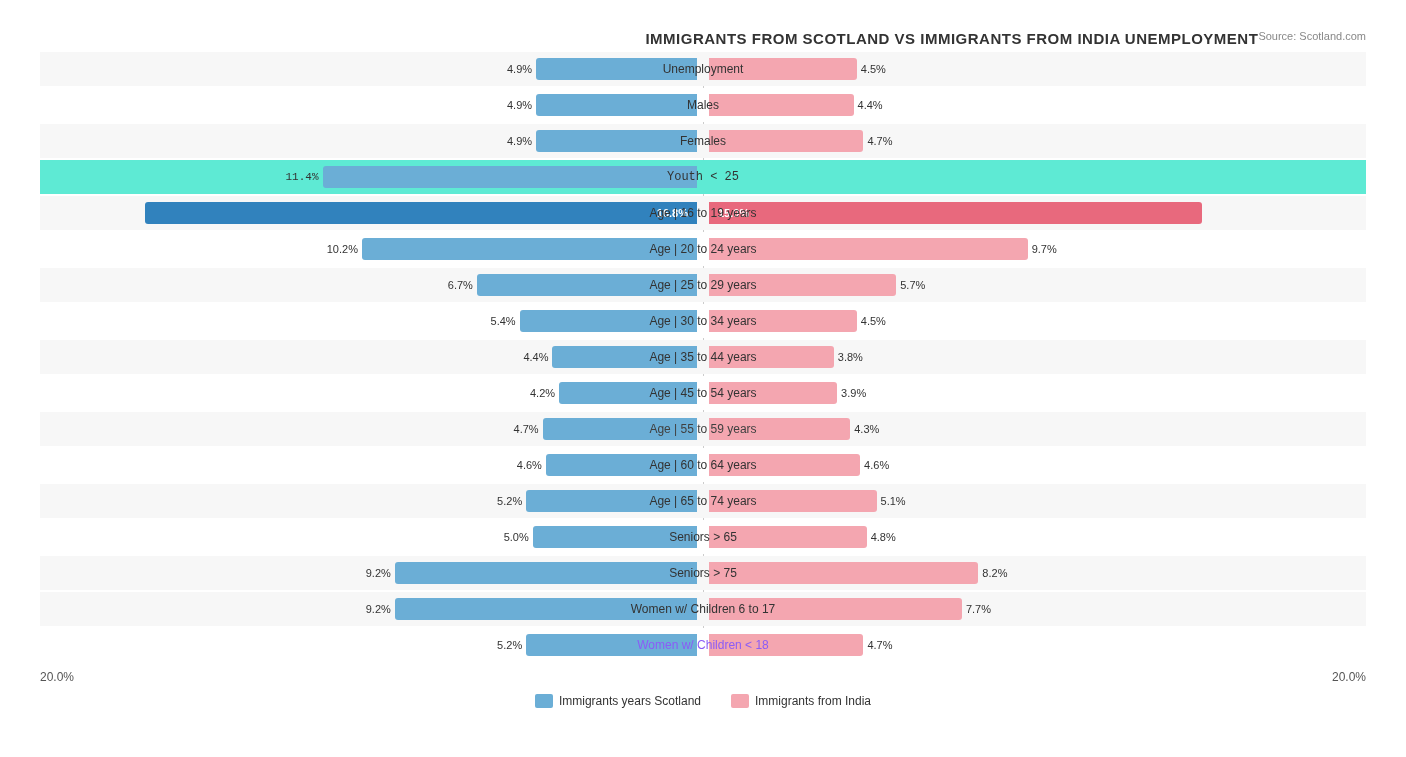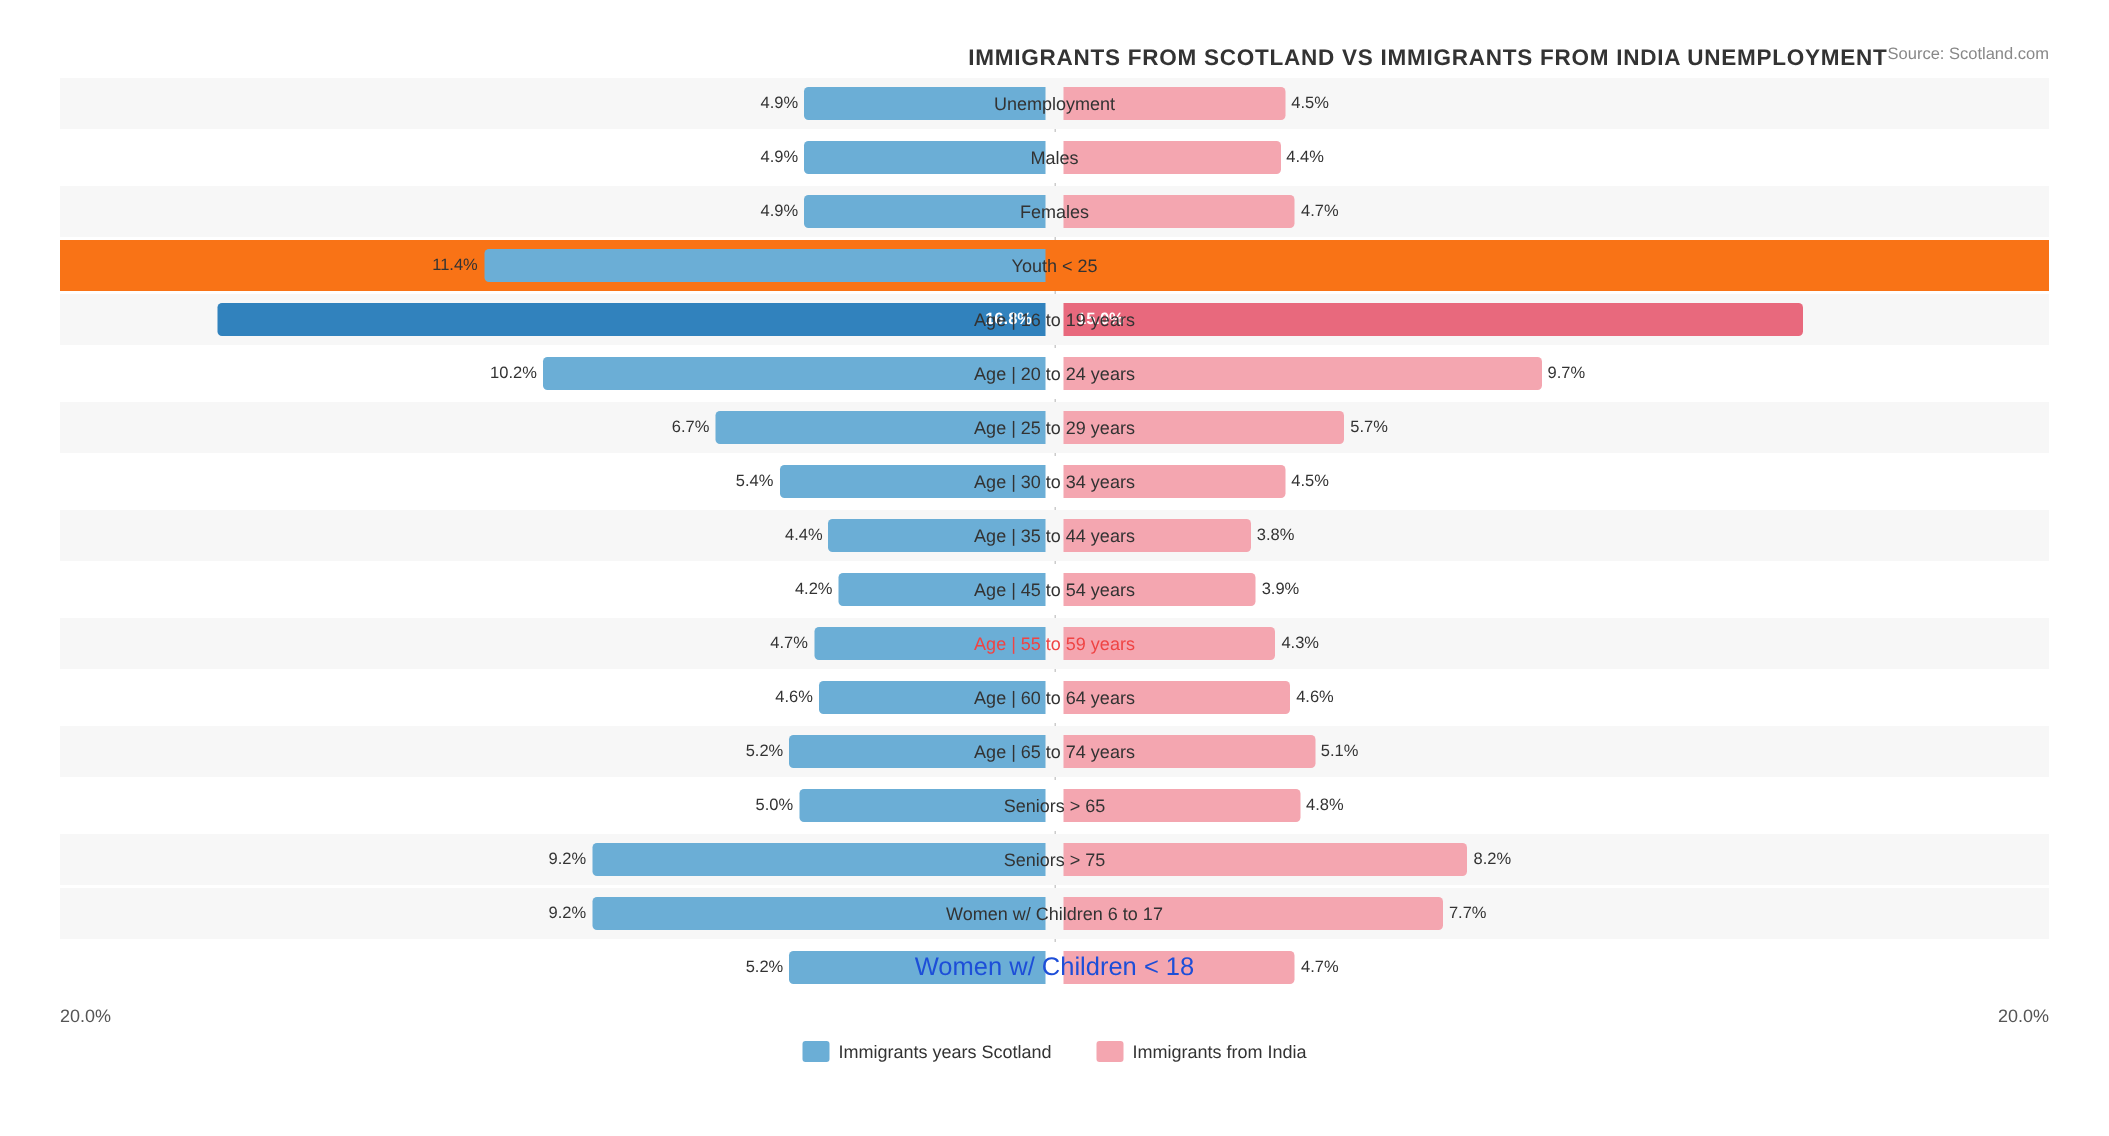--- a/index.html
+++ b/index.html
@@ -209,21 +209,21 @@
           <div class="left-section">
             <span class="val-left">4.9%</span>
             <div class="bar-blue" style="width: 24.5%; border-radius: 3px 0px 0px 3px;"></div>
           </div>
           <div class="label-center" style="font-size: 12px; color: rgb(51, 51, 51); white-space: nowrap; position: absolute; left: 50%; transform: translateX(-50%); z-index: 10;">Females</div>
           <div class="right-section">
             <div class="bar-pink" style="width: 23.5%; border-radius: 0px 3px 3px 0px;"></div>
             <span class="val-right">4.7%</span>
           </div>
         </div>
-        <div class="row" style="background: #f97316; position: relative;">
+        <div class="row" style="background: #5eead4; position: relative; font-family: Liberation Mono, monospace;">
           <div class="left-section">
             <span class="val-left">11.4%</span>
             <div class="bar-blue" style="width: 57%; border-radius: 3px 0px 0px 3px;"></div>
           </div>
           <div class="label-center" style="font-size: 12px; color: rgb(51, 51, 51); white-space: nowrap; position: absolute; left: 50%; transform: translateX(-50%); z-index: 10;">Youth &lt; 25</div>
         </div>
         <div class="row" style="background: rgb(247, 247, 247); position: relative;">
           <div class="left-section">
             <div class="bar-blue highlight" style="width: 84%; border-radius: 3px 0px 0px 3px;">
               <span class="val-left highlight">16.8%</span>
@@ -289,21 +289,21 @@
           <div class="right-section">
             <div class="bar-pink" style="width: 19.5%; border-radius: 0px 3px 3px 0px;"></div>
             <span class="val-right">3.9%</span>
           </div>
         </div>
         <div class="row" style="background: rgb(247, 247, 247); position: relative;">
           <div class="left-section">
             <span class="val-left">4.7%</span>
             <div class="bar-blue" style="width: 23.5%; border-radius: 3px 0px 0px 3px;"></div>
           </div>
-          <div class="label-center" style="font-size: 12px; color: #ef4444; white-space: nowrap; position: absolute; left: 50%; transform: translateX(-50%); z-index: 10;">Age | 55 to 59 years</div>
+          <div class="label-center" style="font-size: 12px; color: #404040; white-space: nowrap; position: absolute; left: 50%; transform: translateX(-50%); z-index: 10;">Age | 55 to 59 years</div>
           <div class="right-section">
             <div class="bar-pink" style="width: 21.5%; border-radius: 0px 3px 3px 0px;"></div>
             <span class="val-right">4.3%</span>
           </div>
         </div>
         <div class="row" style="background: rgb(255, 255, 255); position: relative;">
           <div class="left-section">
             <span class="val-left">4.6%</span>
             <div class="bar-blue" style="width: 23%; border-radius: 3px 0px 0px 3px;"></div>
           </div>
@@ -355,21 +355,21 @@
           <div class="right-section">
             <div class="bar-pink" style="width: 38.5%; border-radius: 0px 3px 3px 0px;"></div>
             <span class="val-right">7.7%</span>
           </div>
         </div>
         <div class="row" style="background: rgb(255, 255, 255); position: relative;">
           <div class="left-section">
             <span class="val-left">5.2%</span>
             <div class="bar-blue" style="width: 26%; border-radius: 3px 0px 0px 3px;"></div>
           </div>
-          <div class="label-center" style="font-size: 17px; color: #1d4ed8; white-space: nowrap; position: absolute; left: 50%; transform: translateX(-50%); z-index: 10;">Women w/ Children &lt; 18</div>
+          <div class="label-center" style="font-size: 12px; color: #8b5cf6; white-space: nowrap; position: absolute; left: 50%; transform: translateX(-50%); z-index: 10;">Women w/ Children &lt; 18</div>
           <div class="right-section">
             <div class="bar-pink" style="width: 23.5%; border-radius: 0px 3px 3px 0px;"></div>
             <span class="val-right">4.7%</span>
           </div>
         </div>
       </div>
 
     <div class="axis-row">
       <div class="axis-left">20.0%</div>
       <div class="axis-right">20.0%</div>

